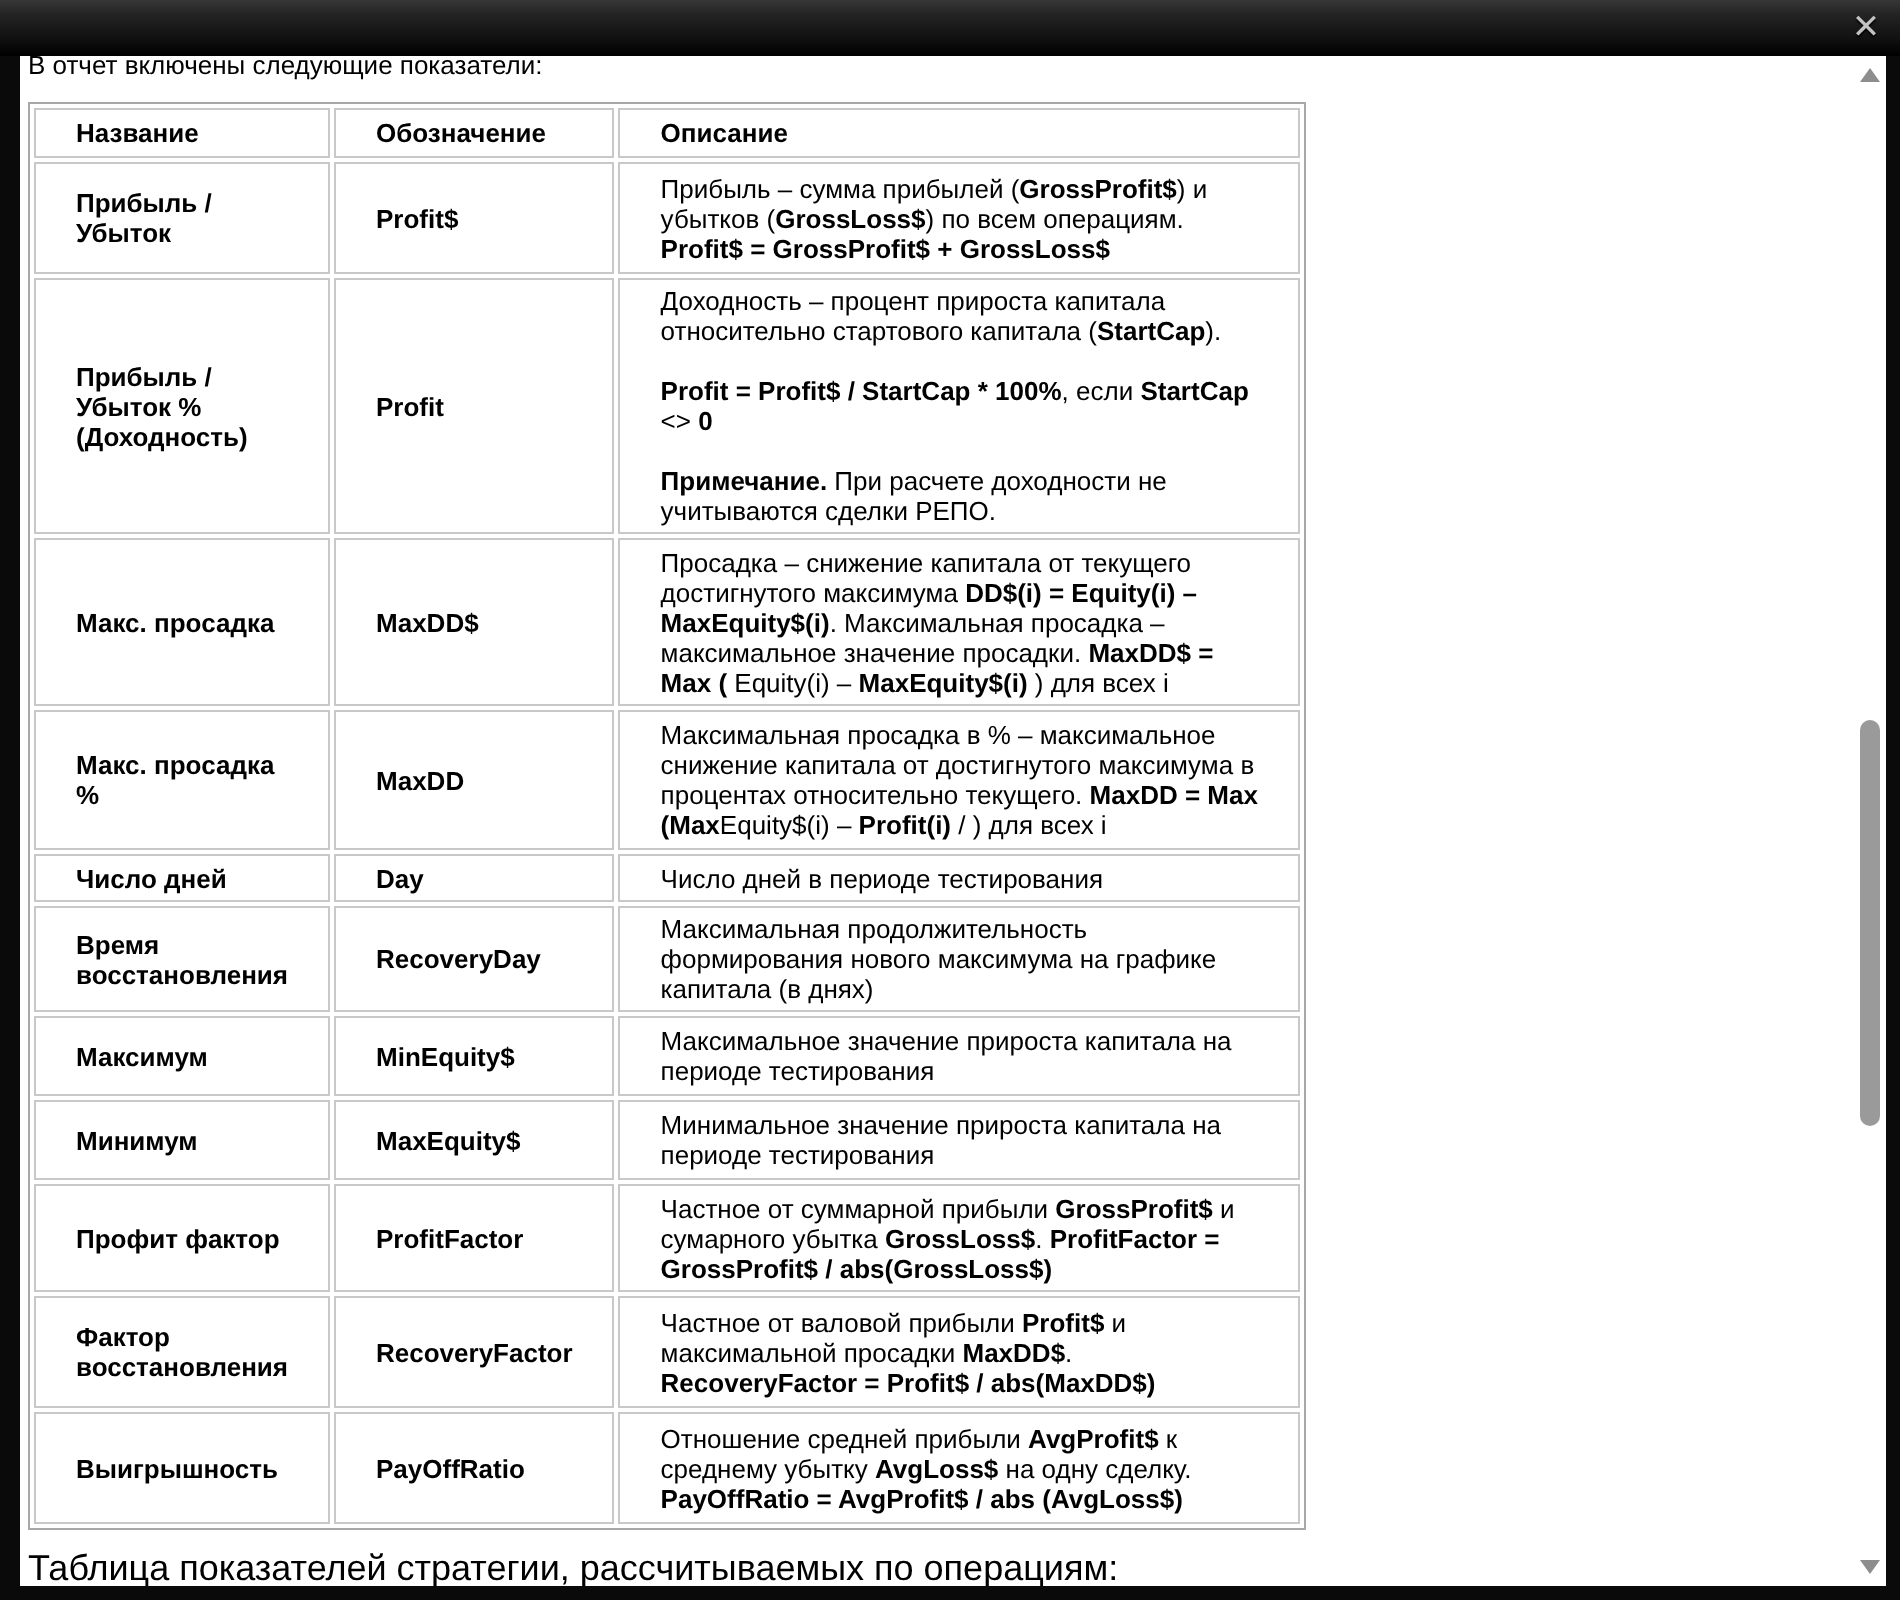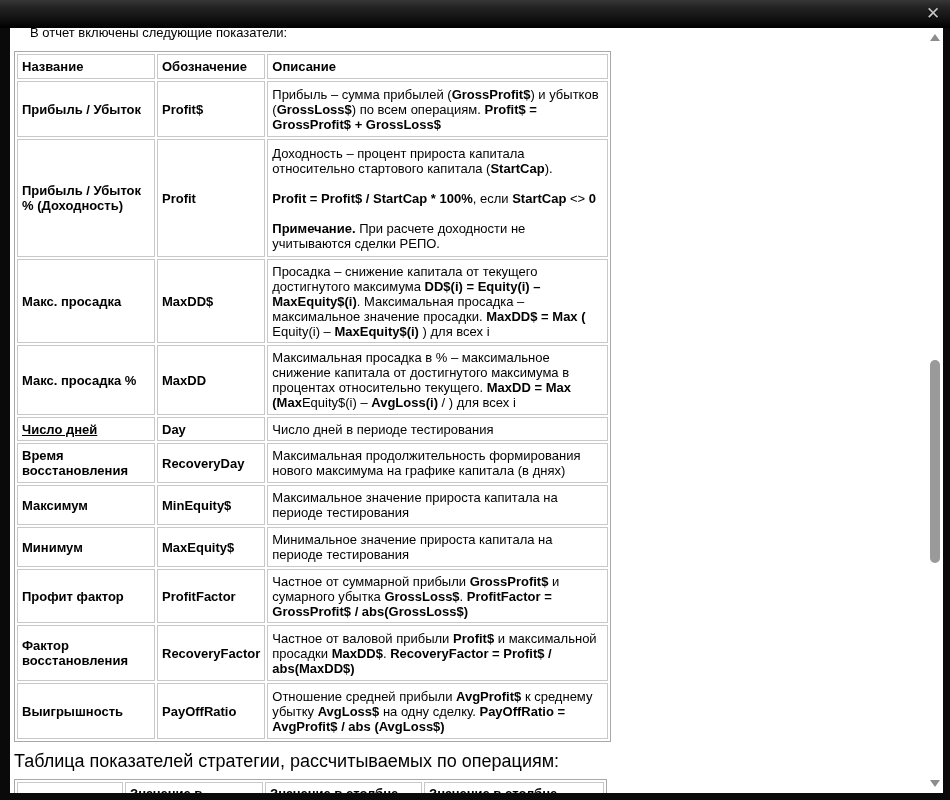--- a/index.html
+++ b/index.html
@@ -14,28 +14,28 @@
   }
   .close{
     position:absolute;top:4px;right:8px;width:18px;height:20px;
     color:#c3c3c3;font-size:17px;font-weight:bold;line-height:20px;text-align:center;
     cursor:pointer;text-shadow:0 1px 1px #000;
   }
   .content{
     position:absolute;left:10px;top:28px;width:933px;height:765px;
     background:#fff;overflow:hidden;color:#000;
   }
-  .intro{margin:-3px 0 10px 20px;font-size:13px;line-height:16px;}
+  .intro{margin:-3px 0 10px 4px;font-size:13px;line-height:16px;}
   .caption2{margin:12px 0 10px 4px;font-size:18px;line-height:15px;}
   table.tbl{
     border-collapse:separate;border-spacing:2px;
     background:#fff;border:1px solid #a8a8a8;margin-left:4px;
   }
   .tbl th,.tbl td{
-    border:1px solid #c8c8c8;padding:3px 4px;
+    border:1px solid #c8c8c8;padding:3px 20px;
     font-size:13px;line-height:15px;text-align:left;vertical-align:middle;
   }
   .tbl th{font-weight:bold;height:17px;}
   .tbl td.name,.tbl td.code{font-weight:bold;}
   .tbl td.code{white-space:nowrap;}
   .tbl td.desc p{margin:0;}
   .tbl td.desc p + p{margin-top:15px;}
   .b{font-weight:bold;}
   table.tbl2 th{vertical-align:top;height:40px;}
   table.tbl2 th.c0{padding-top:14px;}
@@ -93,25 +93,25 @@
             <td class="name" style="height: 76px;">Макс. просадка</td>
             <td class="code">MaxDD$</td>
             <td class="desc">
               <p><span>Просадка – снижение капитала от текущего достигнутого максимума </span><span class="b">DD$(i) = Equity(i) – MaxEquity$(i)</span><span>. Максимальная просадка – максимальное значение просадки. </span><span class="b">MaxDD$ = Max (</span><span> Equity(i) – </span><span class="b">MaxEquity$(i)</span><span> ) для всех i</span></p>
             </td>
           </tr>
           <tr>
             <td class="name" style="height: 62px; margin-left: 16px;">Макс. просадка %</td>
             <td class="code">MaxDD</td>
             <td class="desc">
-              <p><span>Максимальная просадка в % – максимальное снижение капитала от достигнутого максимума в процентах относительно текущего. </span><span class="b">MaxDD = Max (Max</span><span>Equity$(i) – </span><span class="b">AvgLoss(i)</span><span> / ) для всех i</span></p>
+              <p><span>Максимальная просадка в % – максимальное снижение капитала от достигнутого максимума в процентах относительно текущего. </span><span class="b">MaxDD = Max (Max</span><span>Equity$(i) – </span><span class="b">Profit(i)</span><span> / ) для всех i</span></p>
             </td>
           </tr>
           <tr>
-            <td class="name" style="height: 16px; text-decoration: underline;">Число дней</td>
+            <td class="name" style="height: 16px;">Число дней</td>
             <td class="code">Day</td>
             <td class="desc">
               <p><span>Число дней в периоде тестирования</span></p>
             </td>
           </tr>
           <tr>
             <td class="name" style="height: 32px;">Время восстановления</td>
             <td class="code">RecoveryDay</td>
             <td class="desc">
               <p><span>Максимальная продолжительность формирования нового максимума на графике капитала (в днях)</span></p>

